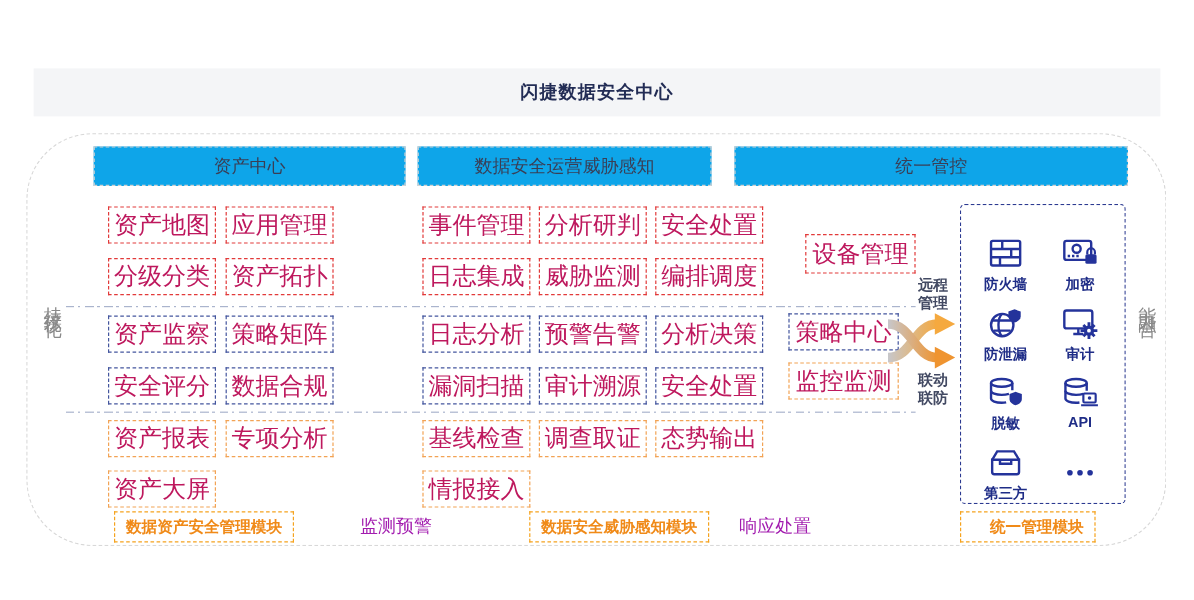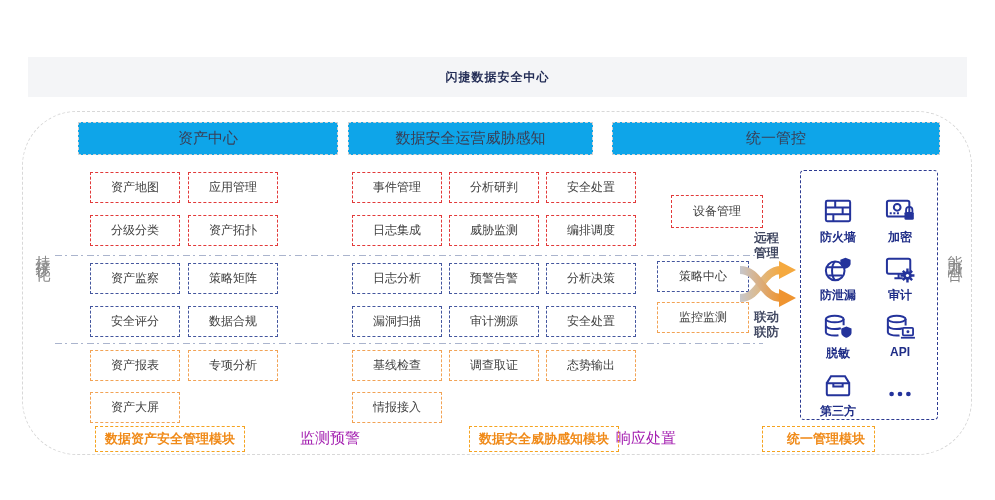--- a/index.html
+++ b/index.html
@@ -5,21 +5,21 @@
   html,body{margin:0;padding:0;}
   body{
     width:995px;height:500px;position:relative;background:#ffffff;
     font-family:"Liberation Sans","DejaVu Sans",sans-serif;
     overflow:hidden;
   }
   .abs{position:absolute;}
   
   .banner{left:28px;top:57px;width:939px;height:40px;background:#f4f5f7;
     display:flex;align-items:center;justify-content:center;}
-  .banner-title{font-size:12px;font-weight:bold;color:#222c55;letter-spacing:1px;}
+  .banner-title{font-size:15px;font-weight:bold;color:#222c55;letter-spacing:1px;}
   
   .outer{left:22px;top:111px;width:950px;height:344px;border:1.5px dashed #d8d8d8;
     border-radius:55px;box-sizing:border-box;}
   
   .side-label{writing-mode:vertical-rl;letter-spacing:4px;color:#898989;font-size:15px;}
   .side-left{left:33px;top:243px;}
   .side-right{left:945px;top:243px;}
   
   .hdr{border:1px dashed #d2d2d2;box-sizing:border-box;height:33px;top:122px;
     display:flex;align-items:center;justify-content:center;
@@ -27,31 +27,31 @@
   
   .divider{height:2px;width:708px;left:55px;
     background:repeating-linear-gradient(90deg,#aab4cd 0 7px,transparent 7px 10px,#aab4cd 10px 12px,transparent 12px 16px);
     background-size:100% 1.4px;background-repeat:no-repeat;background-position:0 0;}
   
   .grid2{display:grid;grid-template-columns:90px 90px;column-gap:8px;row-gap:12px;}
   .grid3{display:grid;grid-template-columns:90px 90px 90px;column-gap:7px;row-gap:12px;}
   .grid-o{row-gap:11px;}
   .box{border:1.5px dashed;box-sizing:border-box;height:31px;background:#fff;
     display:flex;align-items:center;justify-content:center;
-    font-size:12px;color:#404040;white-space:nowrap;}
+    font-size:20px;color:#be185d;white-space:nowrap;}
   .box.red{border-color:#e23a3a;}
   .box.navy{border-color:#44569e;}
   .box.orange{border-color:#f2a355;}
   .solo{width:92px;}
   
   .module{border:1.5px dashed #f5a31f;color:#f08a18;font-weight:bold;font-size:13px;
     padding:3px 9px;top:426px;background:#fff;white-space:nowrap;}
   .flow-label{font-size:15px;color:#a21caf;top:429px;white-space:nowrap;}
   
-  .arrow-label{width:36px;text-align:left;font-size:12.5px;font-weight:600;color:#434a63;
+  .arrow-label{width:36px;text-align:right;font-size:12.5px;font-weight:600;color:#434a63;
     line-height:1.2;left:754px;}
   
   .icon-panel{left:800px;top:170px;width:138px;height:250px;box-sizing:border-box;
     border:1.5px dashed #2c3a91;border-radius:4px;background:#fff;
     display:grid;grid-template-columns:1fr 1fr;padding:26px 6px 8px 6px;row-gap:9px;}
   .icon-cell{display:flex;flex-direction:column;align-items:center;justify-content:flex-start;}
   .icon-cell .lbl{margin-top:4px;font-size:12px;font-weight:bold;color:#1f2d87;white-space:nowrap;}
   .ic{width:30px;height:28px;}
   .ic *{vector-effect:non-scaling-stroke;}
 </style>
@@ -209,15 +209,15 @@
           <circle cx="16" cy="15" r="2.5"></circle>
           <circle cx="25" cy="15" r="2.5"></circle>
       </g>
     </svg>
     <div class="lbl"></div>
   </div>
 </div>
 
 <div class="abs module" style="left:95px;">数据资产安全管理模块</div>
 <div class="abs flow-label" style="left:300px;">监测预警</div>
-<div class="abs module" style="left:469px;">数据安全威胁感知模块</div>
+<div class="abs module" style="left:441px;">数据安全威胁感知模块</div>
 <div class="abs flow-label" style="left:616px;">响应处置</div>
-<div class="abs module" style="left:762px;padding-left:24px;">统一管理模块</div>
+<div class="abs module" style="left:800px;padding-left:24px;">统一管理模块</div>
 
 </body></html>

